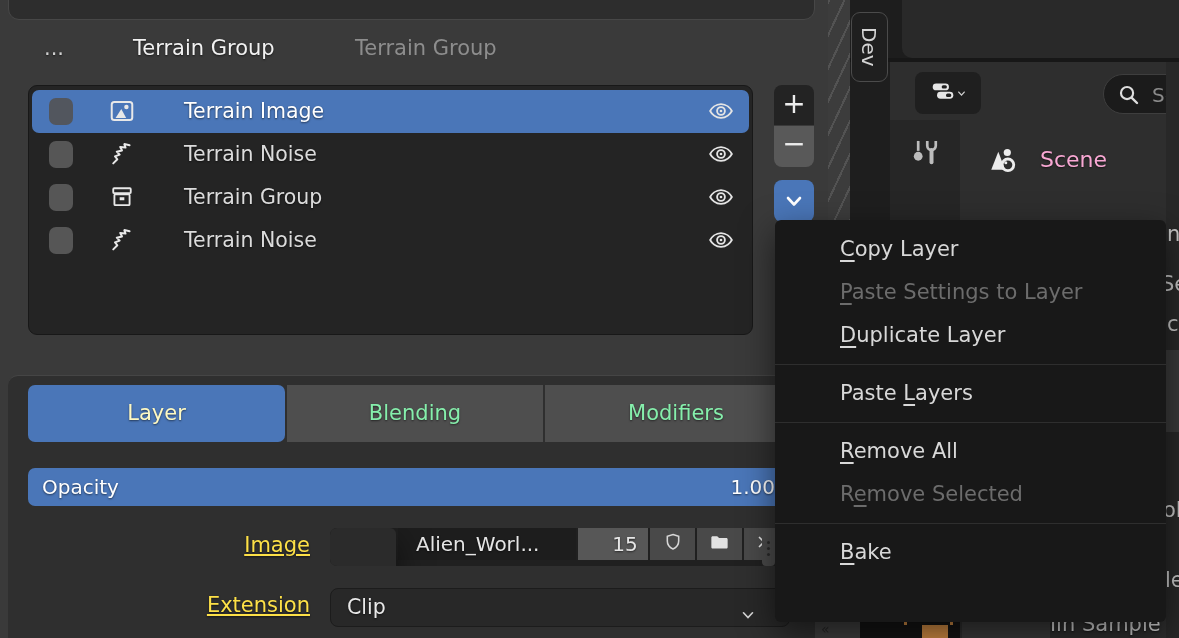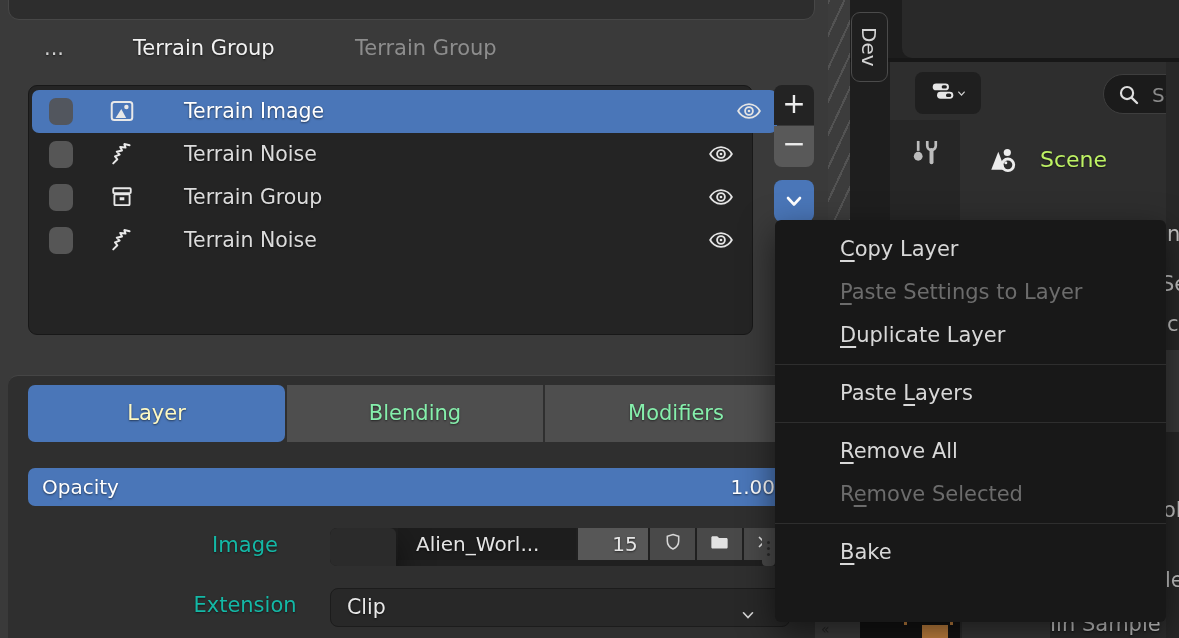--- a/index.html
+++ b/index.html
@@ -16,21 +16,21 @@
   .top-box{left:8px;top:-16px;width:805px;height:34px;background:#2d2d2d;
     border:1px solid #474747;border-radius:11px;}
   .crumb{font-size:21px;color:#8d8d8d;}
   .crumb.active{color:#f1f1f1;}
   .crumb.dots{color:#cfcfcf;}
 
   
   .list-box{left:28px;top:85px;width:725px;height:250px;background:#242424;
     border:1px solid #181818;border-radius:9px;box-sizing:border-box;}
   .lrow{position:absolute;left:3px;width:717px;height:43px;border-radius:7px;}
-  .lrow.sel{background:#4a76b8;padding-left:28px;}
+  .lrow.sel{background:#4a76b8;}
   .lrow .chk{position:absolute;left:17px;top:8px;width:24px;height:27px;border-radius:7px;background:#565656;}
   .lrow.sel .chk{background:#505a69;background:#52565e;}
   .lrow .licon{position:absolute;left:76px;top:7px;width:28px;height:28px;color:#e8e8e8;}
   .lrow .lname{position:absolute;left:152px;top:9px;font-size:20.5px;color:#dcdcdc;}
   .lrow.sel .lname{color:#ffffff;}
   .lrow .eye{position:absolute;right:15px;top:8px;width:26px;height:26px;color:#e4e4e4;}
   .list-foot-tri{left:38px;top:306px;width:0;height:0;border-left:13px solid #8f8f8f;
     border-top:8px solid transparent;border-bottom:8px solid transparent;border-radius:2px;}
   .grip{left:396px;top:309px;width:3px;height:3px;border-radius:50%;background:#9a9a9a;
     box-shadow:7px 0 0 #9a9a9a,14px 0 0 #9a9a9a,21px 0 0 #9a9a9a,
@@ -48,21 +48,21 @@
   
   .lower-panel{left:8px;top:375px;width:807px;height:263px;background:#2f2f2f;
     border-top:1px solid #454545;border-radius:10px 10px 0 0;}
   .tab{top:385px;height:57px;font-size:21px;color:#86efac;text-align:center;line-height:57px;}
   .tab.active{background:#4a76b8;border-radius:7px;color:#fef9c3;}
   .tab.idle{background:#4e4e4e;}
   .slider{left:28px;top:468px;width:762px;height:38px;background:#4a76b8;border-radius:7px;
     color:#fff;font-size:20px;line-height:38px;}
   .slider .slabel{position:absolute;left:14px;}
   .slider .svalue{position:absolute;right:15px;}
-  .prop-label{width:130px;text-align:center;font-size:21px;color:#14b8a6;}
+  .prop-label{width:130px;text-align:right;font-size:21px;color:#fde047;text-decoration:underline;}
   .imgwidget{left:330px;top:528px;height:38px;display:flex;gap:2px;background:#202020;
     border-radius:7px;overflow:hidden;}
   .seg{height:32px;display:flex;align-items:center;justify-content:center;color:#e6e6e6;}
   .seg.menu{width:66px;background:#2b2b2b;}
   .seg.name{width:178px;background:#1d1d1d;justify-content:flex-start;padding-left:18px;
     box-sizing:border-box;font-size:20px;}
   .seg.count{width:46px;background:#575757;font-size:20px;padding-left:24px;}
   .seg.ibtn{width:45px;background:#494949;}
   .seg.xbtn{width:40px;background:#494949;font-size:21px;}
   .sliver{left:762px;top:528px;width:13px;height:38px;background:#4a4a4a;border-radius:4px;}
@@ -86,21 +86,21 @@
   .rdivider{left:850px;top:58px;width:329px;height:4px;background:#171717;}
   .props{left:890px;top:62px;width:289px;height:576px;background:#2e2e2e;}
   .tabcol{left:890px;top:120px;width:70px;height:518px;background:#262626;}
   .typebtn{left:915px;top:72px;width:66px;height:42px;background:#1f1f1f;border-radius:8px;
     display:flex;align-items:center;justify-content:center;color:#e6e6e6;}
   .searchbox{left:1103px;top:74px;width:90px;height:40px;background:#1b1b1b;
     border:1px solid #3e3e3e;border-radius:20px;box-sizing:border-box;color:#dedede;}
   .searchbox .ph{position:absolute;left:48px;top:8px;font-size:20px;color:#8a8a8a;}
   .toolicon{left:908px;top:135px;width:34px;height:34px;color:#bcbcbc;}
   .sceneicon{left:983px;top:142px;width:36px;height:36px;color:#ececec;}
-  .scenelabel{left:1040px;top:147px;font-size:22px;color:#bef264;}
+  .scenelabel{left:1040px;top:147px;font-size:22px;color:#f9a8d4;}
   .edgecol{left:1166px;top:62px;width:13px;height:576px;background:#282828;}
   .edgeband{left:1166px;top:350px;width:13px;height:82px;background:#3a3a3a;}
   .frag{color:#c9c9c9;font-size:21px;}
 
   
   .thumbA{left:815px;top:622px;width:45px;height:16px;background:#3f3f3f;z-index:6;color:#262626;
     font-size:14px;line-height:14px;padding-left:6px;box-sizing:border-box;}
   .thumbB{left:860px;top:622px;width:100px;height:16px;background:#141414;z-index:6;}
   .thumbOrange{left:922px;top:625px;width:26px;height:13px;background:#cf8a43;z-index:7;}
   .tickO{width:3px;height:3px;background:#cf8a43;z-index:7;top:622px;}

